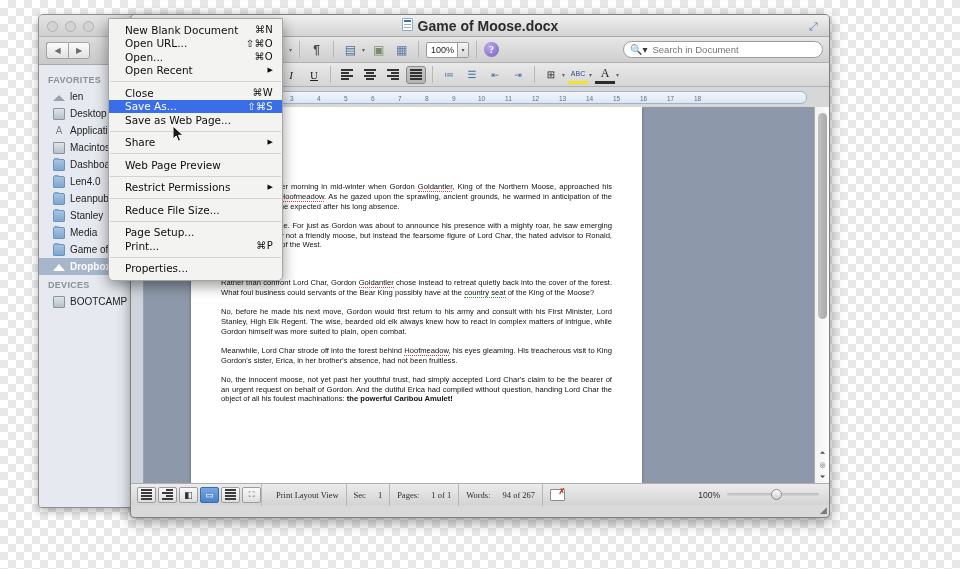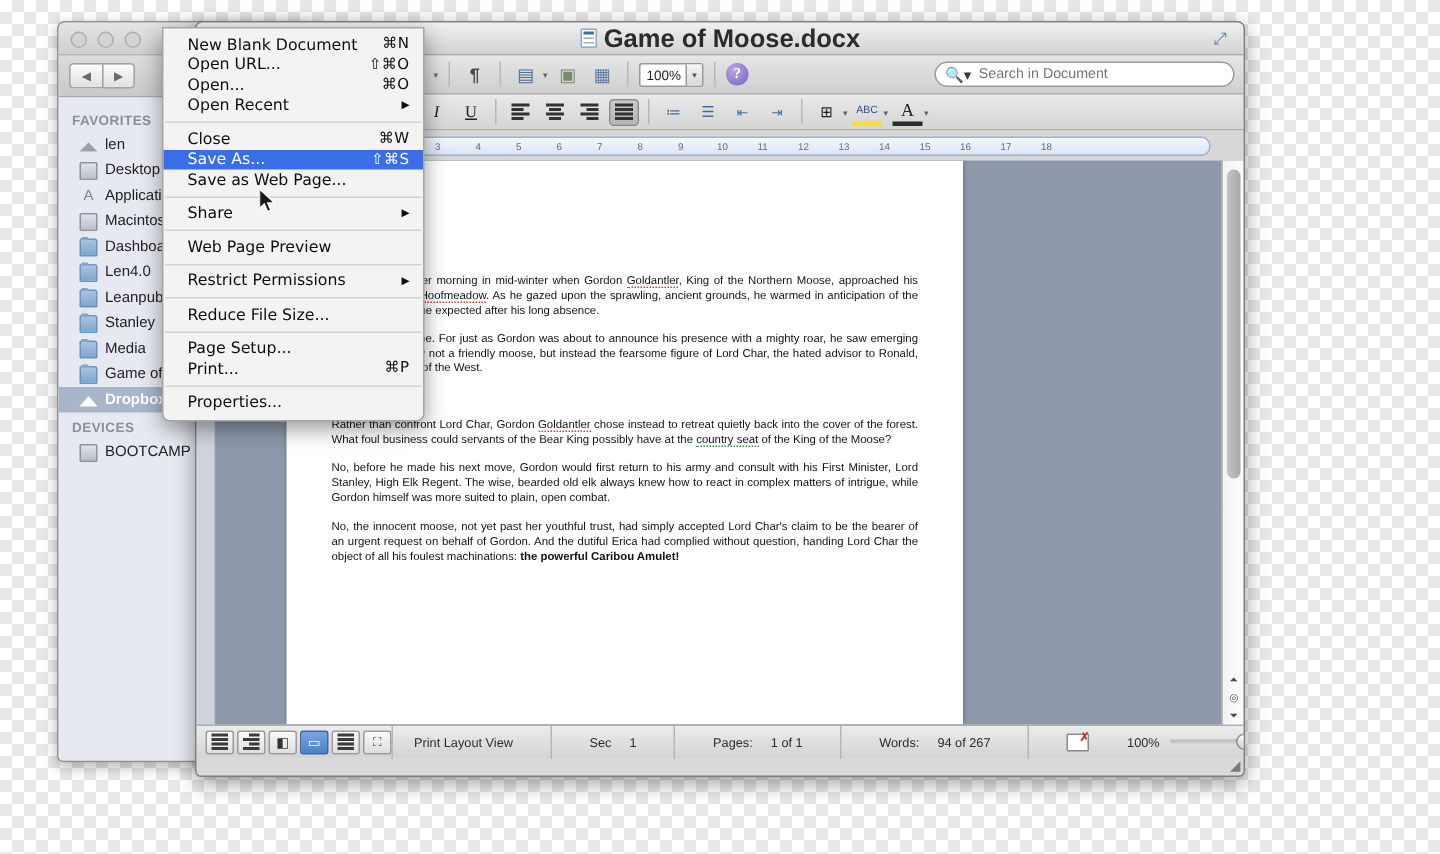--- a/index.html
+++ b/index.html
@@ -101,22 +101,22 @@
     overflow:hidden;
   }
   #word-titlebar{
     height:22px;
     background:linear-gradient(#f0f0f0,#d3d3d3);
     border-bottom:1px solid #a8a8a8;
     display:flex; align-items:center; justify-content:center;
     position:relative;
   }
   #word-title{
-    font-size:17px; color:#2b2b2b; font-weight:bold;
-    display:flex; align-items:center; gap:5px;
+    font-size:14px; color:#2b2b2b; font-weight:bold;
+    display:flex; gap:5px;
   }
   .docicon{
     width:11px;height:13px;background:#fff;border:1px solid #8fa8c6;
     position:relative; border-radius:1px;
   }
   .docicon:before{
     content:""; position:absolute; left:1px; top:1px; width:7px;height:2px; background:#3b6ea5;
   }
   .docicon:after{
     content:""; position:absolute; left:1px; top:5px; width:7px;height:1px;
@@ -259,22 +259,22 @@
   .vb{
     width:19px;height:16px;
     background:linear-gradient(#fafafa,#dedede);
     border:1px solid #9d9d9d; border-radius:2px;
     display:flex;align-items:center;justify-content:center;
   }
   .vb.sel{ background:linear-gradient(#79a6e0,#4b83c8); border-color:#3a6ba8; }
   .vb-lines{ display:flex;flex-direction:column;gap:1.5px;width:11px; }
   .vb-lines i{ height:1.5px; background:#3b3b3b; display:block; }
   .st-seg{
-    display:flex; align-items:center; height:22px; padding:0 25px;
-    border-left:1px solid #b6b6b6; white-space:nowrap; gap:12px;
+    display:flex; align-items:center; height:22px; padding:0 7px;
+    border-left:1px solid #b6b6b6; white-space:nowrap; gap:12px;font-family:Liberation Serif, serif;
   }
   .st-seg:first-of-type{ border-left:1px solid #b6b6b6; }
   .zoom-seg{ margin-left:auto; display:flex;align-items:center;gap:7px;padding-right:10px; }
   #zslider{ width:92px;height:3px;background:linear-gradient(#b9b9b9,#d6d6d6);border-radius:2px;position:relative; }
   #zknob{ position:absolute;left:44px;top:-4px;width:11px;height:11px;border-radius:50%;
           background:linear-gradient(#fdfdfd,#cfcfcf);border:1px solid #8e8e8e; }
   #grow{ position:absolute;right:2px;bottom:2px;font-size:9px;color:#7a7a7a; }
   .spellbook{
     width:15px;height:12px;background:#fff;border:1px solid #8b8b8b;border-radius:1px;position:relative;
   }
@@ -514,20 +514,21 @@
     <div id="vruler"></div>
     <div id="page-scroll">
       <div id="page">
         <div id="page-inner">
           <p class="para hdr">Chapter One</p>
           <p class="para">It was a cold, bitter morning in mid-winter when Gordon <span class="sp-err">Goldantler</span>, King of the Northern Moose, approached his childhood home, <span class="sp-err">Hoofmeadow</span>. As he gazed upon the sprawling, ancient grounds, he warmed in anticipation of the friendly welcome he expected after his long absence.</p>
           <p class="para">But it was not to be. For just as Gordon was about to announce his presence with a mighty roar, he saw emerging from <span class="sp-err">Hoofmeadow</span> not a friendly moose, but instead <span class="ital">the fearsome figure of Lord Char</span>, the hated advisor to Ronald, King of the Bears of the West.</p>
           <p class="para hdr"><span class="gr-und gr-err">Chapter Two</span></p>
           <p class="para">Rather than confront Lord Char, Gordon <span class="sp-err">Goldantler</span> chose instead to retreat quietly back into the cover of the forest. What foul business could servants of the Bear King possibly have at the <span class="gr-err">country seat</span> of the King of the Moose?</p>
           <p class="para">No, before he made his next move, Gordon would first return to his army and consult with his First Minister, Lord Stanley, High Elk Regent. The wise, bearded old elk always knew how to react in complex matters of intrigue, while Gordon himself was more suited to plain, open combat.</p>
+          <p class="para">Meanwhile, Lord Char strode off into the forest behind <span class="sp-err">Hoofmeadow</span>, his eyes gleaming. His treacherous visit to King Gordon's sister, Erica, in her brother's absence, had not been fruitless.</p>
           <p class="para">No, the innocent moose, not yet past her youthful trust, had simply accepted Lord Char's claim to be the bearer of an urgent request on behalf of Gordon. And the dutiful Erica had complied without question, handing Lord Char the object of all his foulest machinations: <span class="bold">the powerful Caribou Amulet!</span></p>
         </div>
       </div>
     </div>
     <div id="vscroll">
       <div id="vthumb"></div>
       <div class="sc-btn" style="bottom:25px;">⏶</div>
       <div class="sc-btn" style="bottom:13px;">◎</div>
       <div class="sc-btn" style="bottom:1px;">⏷</div>
     </div>

